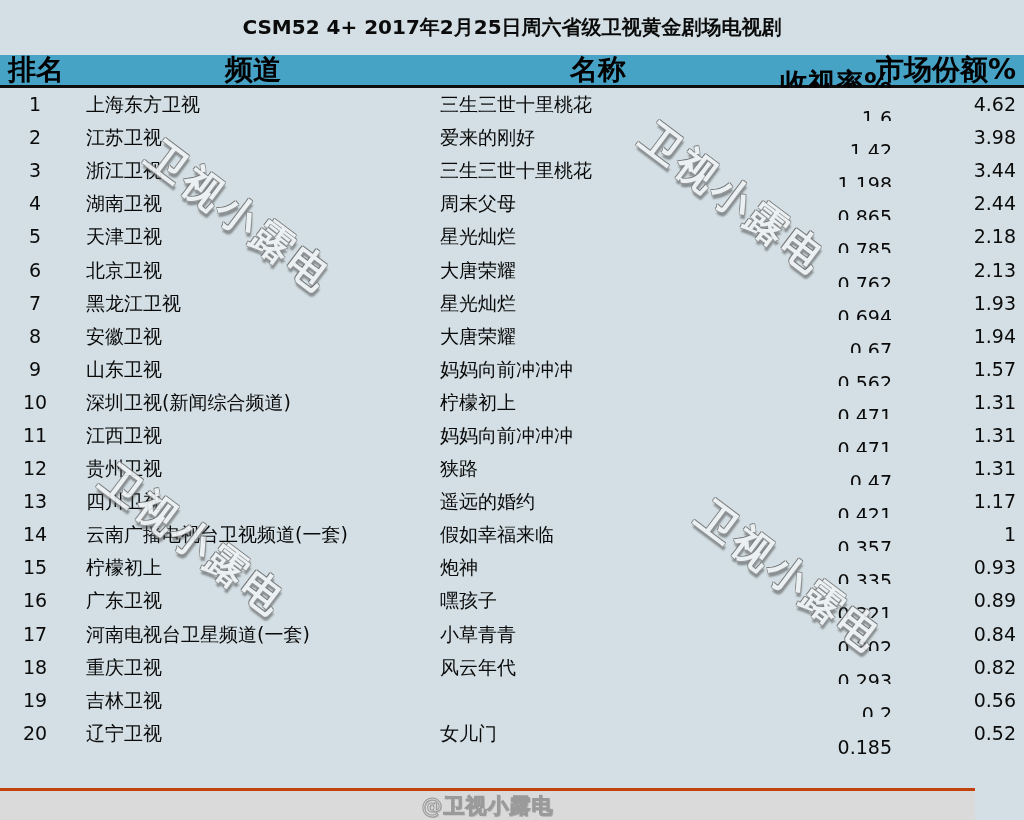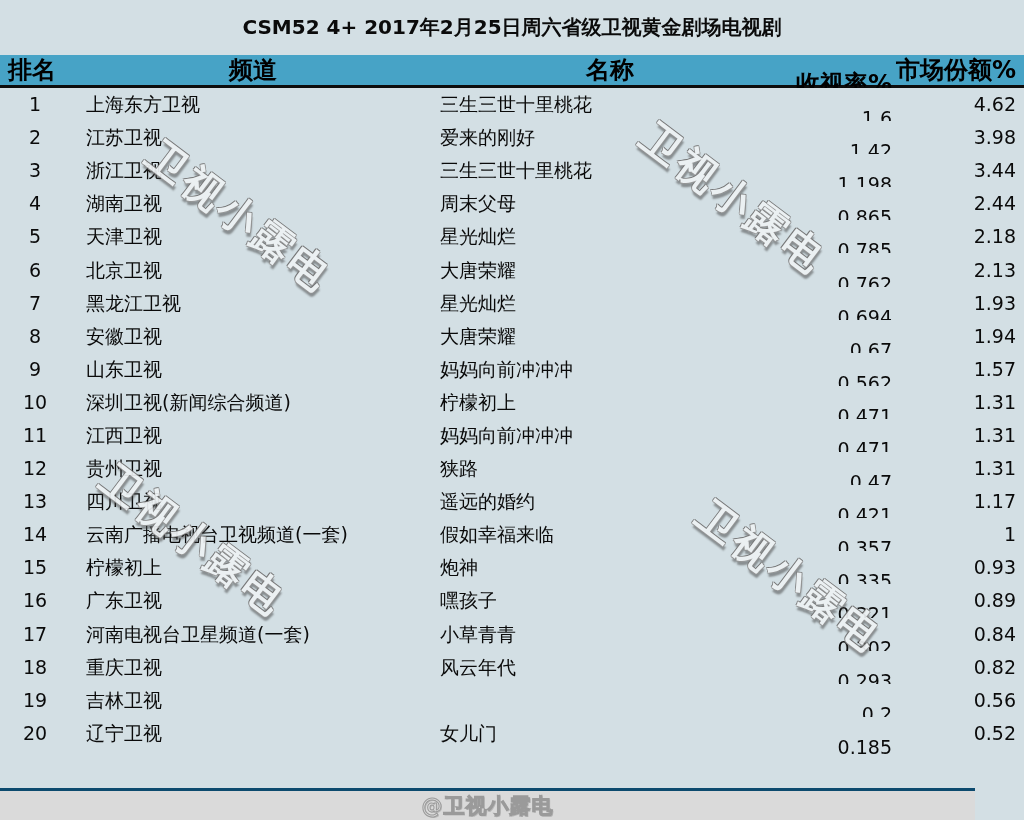--- a/index.html
+++ b/index.html
@@ -66,47 +66,47 @@
     height: 100%;
     display: flex;
     align-items: center;
     white-space: nowrap;
     font-size: 19px;
     color: #0a0a0a;
     line-height: 1;
   }
   .th {
     font-weight: bold;
-    font-size: 24px;
+    font-size: 28px;
     color: #000;
   }
 
   
   .c-rank   { left: 0px;   width: 70px;  justify-content: center; }
   .c-chan   { left: 86px;  width: 350px; justify-content: flex-start; }
   .c-name   { left: 440px; width: 340px; justify-content: flex-start; }
   .c-rating { left: 760px; width: 132px; justify-content: flex-end; margin-top: 14px; }
   .c-share  { left: 900px; width: 116px; justify-content: flex-end; }
 
   
   .thead .c-rank   { left: 8px;   width: 80px;  justify-content: flex-start; }
   .thead .c-chan   { left: 78px;  width: 350px; justify-content: center; }
-  .thead .c-name   { left: 440px; width: 340px; justify-content: center; }
+  .thead .c-name   { left: 428px; width: 340px; justify-content: center; }
   .thead .c-rating { left: 760px; width: 132px; justify-content: flex-end; }
   .thead .c-share  { left: 900px; width: 116px; justify-content: flex-end; }
 
   
   .footer {
     position: absolute;
     left: 0;
     top: 788px;
     width: 975px;
     height: 32px;
     background: #dadada;
-    border-top: 3px solid #0c4a6e;
+    border-top: 3px solid #c2410c;
     box-sizing: border-box;
     display: flex;
     align-items: center;
     justify-content: center;
   }
   .footer-mark {
     font-size: 21px;
     font-weight: bold;
     color: #dadada;
     -webkit-text-stroke: 1px #9a9a9a;

